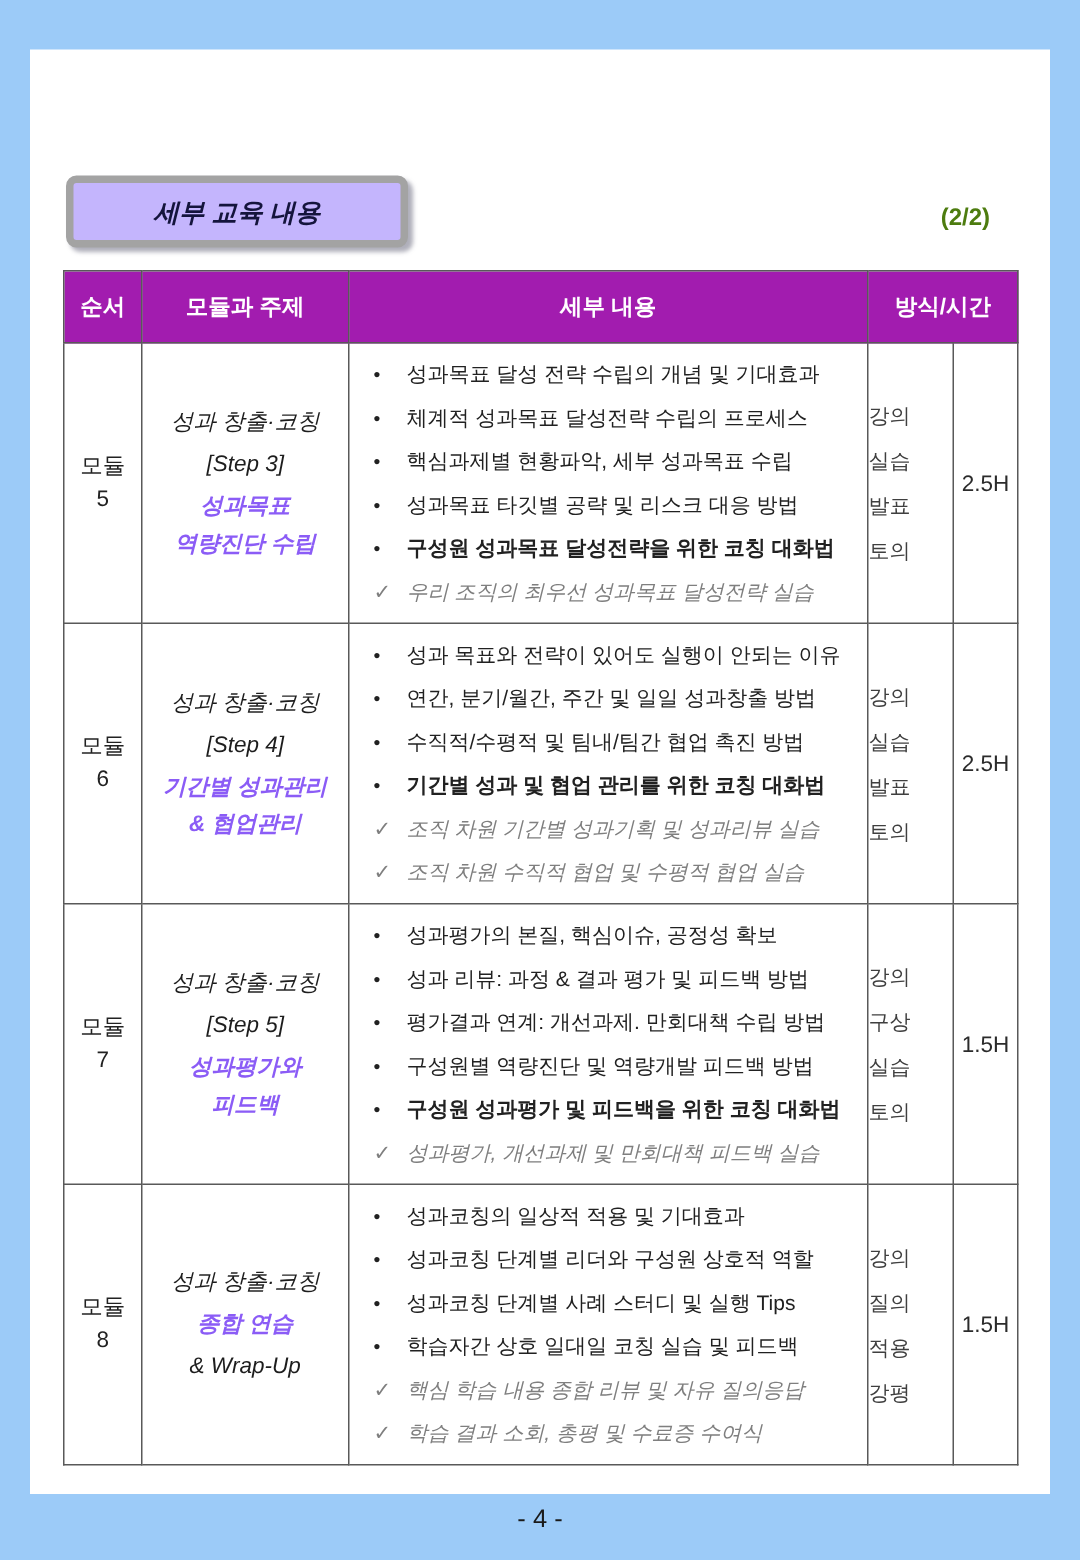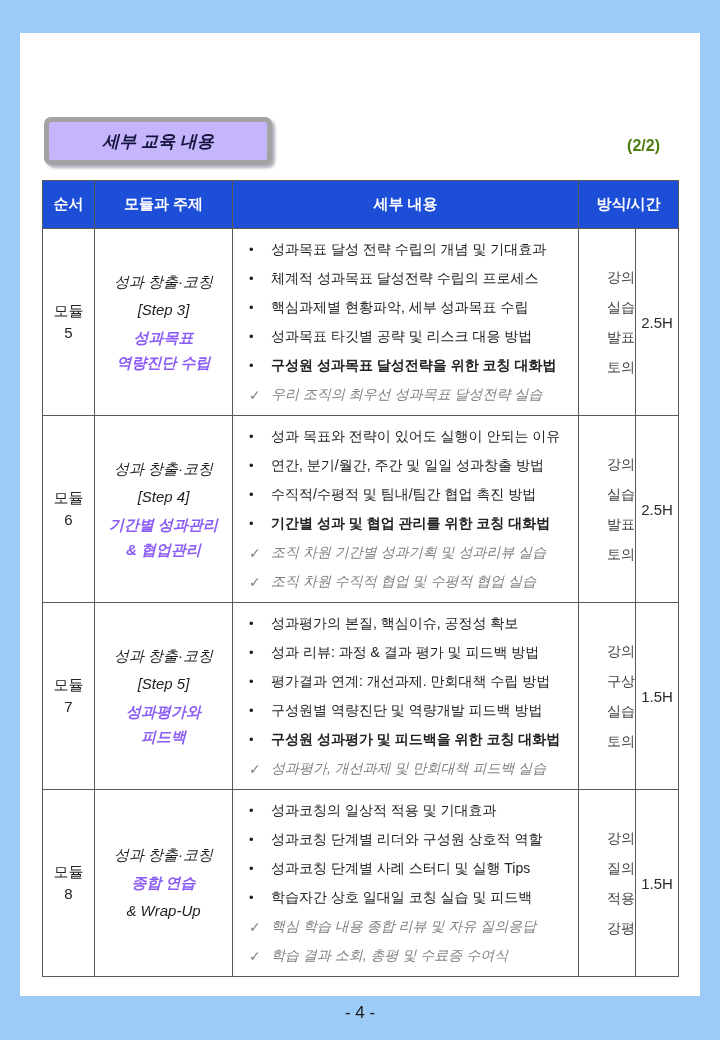--- a/index.html
+++ b/index.html
@@ -29,35 +29,35 @@
   .page-indicator{
     position:absolute;right:40px;top:104px;
     font-size:16px;font-weight:bold;color:#4d7c0f;
   }
   table.tbl{
     position:absolute;left:22px;top:147px;width:636px;
     border-collapse:collapse;table-layout:fixed;
   }
   .tbl th,.tbl td{border:1px solid #595959;padding:0;}
   .tbl thead th{
-    background:#1d4ed8;color:#ffffff;font-weight:bold;font-size:15px;
+    background:#a21caf;color:#ffffff;font-weight:bold;font-size:15px;
     height:47px;text-align:center;border:1px solid #595959;
   }
   td.order{height:auto;text-align:center;vertical-align:middle;font-size:15px;color:#222222;line-height:22px;}
   td.topic{text-align:center;vertical-align:middle;font-size:15px;color:#1d1d1d;}
   .topic .line{line-height:24px;margin:4px 0;font-style:italic;}
   .topic .tight{margin-top:-3px;}
   .t-blue{color:#8b5cf6;font-weight:bold;}
   td.detail{vertical-align:middle;padding:6px 4px 6px 12px;}
   .d-line{display:flex;align-items:center;height:29px;font-size:14px;color:#212121;white-space:nowrap;}
   .d-line .glyph{width:22px;flex:0 0 22px;text-align:left;padding-left:4px;color:#212121;font-size:13px;}
   .d-line.bold span.txt{font-weight:bold;}
   .d-line.chk{color:#7F7F7F;font-style:italic;}
   .d-line.chk .glyph{color:#7F7F7F;font-size:14px;}
-  td.method{text-align:right;vertical-align:middle;font-size:14px;color:#3F3F3F;}
+  td.method{text-align:left;vertical-align:middle;font-size:14px;color:#3F3F3F;}
   td.method div{line-height:30px;}
   td.time{text-align:center;vertical-align:middle;font-size:15px;color:#2b2b2b;}
   .row-h1{height:181px;}
   .row-h2{height:185px;}
   .row-h3{height:183px;}
   .row-h4{height:183px;}
   .footer{
     position:absolute;left:0;top:1003px;width:100%;
     text-align:center;font-size:17px;color:#1a1a1a;
   }

